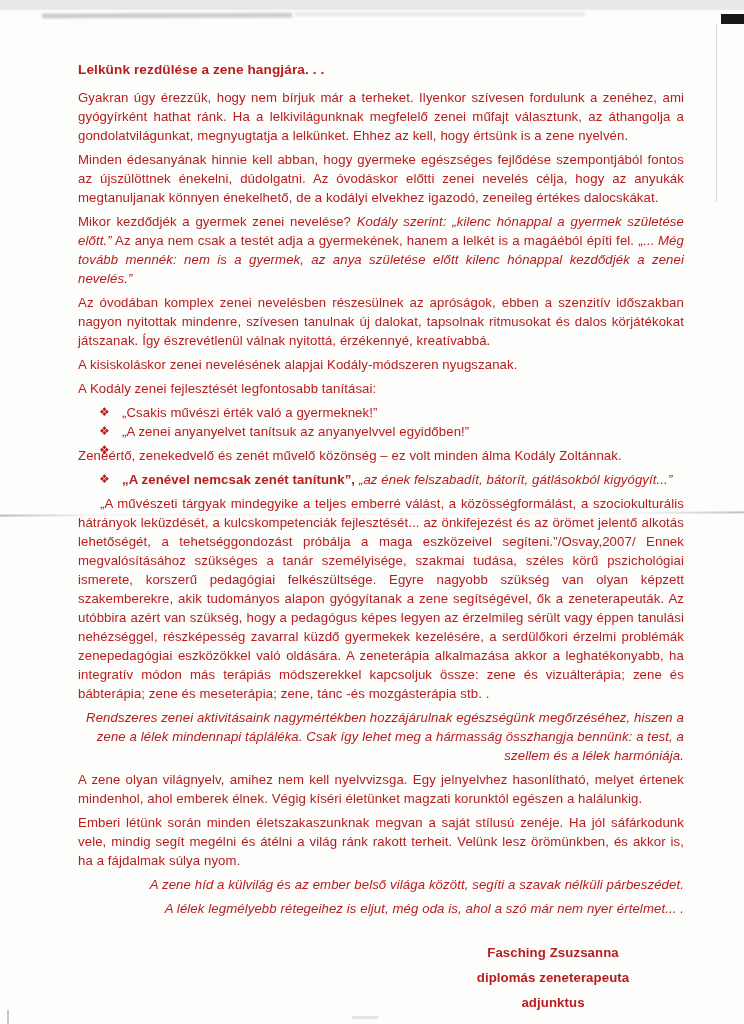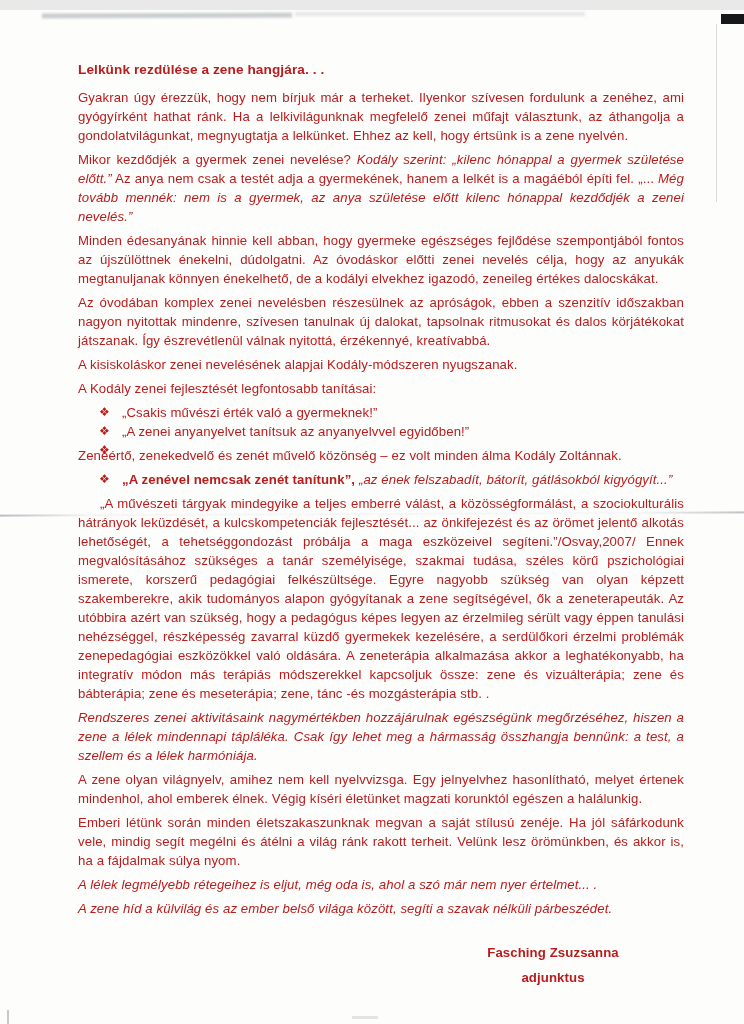--- a/index.html
+++ b/index.html
@@ -70,21 +70,21 @@
     line-height: 19px;
     letter-spacing: 0.1px;
   }
   .content p { margin: 0 0 5px 0; }
   .title {
     font-weight: bold;
     font-size: 13.6px;
     margin: 0 0 9px 0 !important;
   }
   .just { text-align: justify; }
-  .i { font-style: italic; }
+  .i { font-style: italic; text-align: right; }
   .b { font-weight: bold; }
   .indent { text-indent: 22px; }
   ul.bullets {
     list-style: none;
     margin: 0 0 5px 0;
     padding: 0;
   }
   ul.bullets li {
     position: relative;
     padding-left: 44px;
@@ -119,23 +119,23 @@
   <div class="bottom-mark-1"></div>
   <div class="bottom-mark-2"></div>
 
   <div class="content">
 
     <p class="title">Lelkünk rezdülése a zene hangjára. . .</p>
 
 
     <p class="just">Gyakran úgy érezzük, hogy nem bírjuk már a terheket. Ilyenkor szívesen fordulunk a zenéhez, ami gyógyírként hathat ránk. Ha a lelkivilágunknak megfelelő zenei műfajt választunk, az áthangolja a gondolatvilágunkat, megnyugtatja a lelkünket. Ehhez az kell, hogy értsünk is a zene nyelvén.</p>
 
+    <p class="just">Minden édesanyának hinnie kell abban, hogy gyermeke egészséges fejlődése szempontjából fontos az újszülöttnek énekelni, dúdolgatni. Az óvodáskor előtti zenei nevelés célja, hogy az anyukák megtanuljanak könnyen énekelhető, de a kodályi elvekhez igazodó, zeneileg értékes dalocskákat.</p>
+
     <p class="just"><span>Mikor kezdődjék a gyermek zenei nevelése? </span><span class="i">Kodály szerint: „kilenc hónappal a gyermek születése előtt.”</span><span> Az anya nem csak a testét adja a gyermekének, hanem a lelkét is a magáéból építi fel. „... </span><span class="i">Még tovább mennék: nem is a gyermek, az anya születése előtt kilenc hónappal kezdődjék a zenei nevelés.”</span></p>
-
-    <p class="just">Minden édesanyának hinnie kell abban, hogy gyermeke egészséges fejlődése szempontjából fontos az újszülöttnek énekelni, dúdolgatni. Az óvodáskor előtti zenei nevelés célja, hogy az anyukák megtanuljanak könnyen énekelhető, de a kodályi elvekhez igazodó, zeneileg értékes dalocskákat.</p>
 
     <p class="just">Az óvodában komplex zenei nevelésben részesülnek az apróságok, ebben a szenzitív időszakban nagyon nyitottak mindenre, szívesen tanulnak új dalokat, tapsolnak ritmusokat és dalos körjátékokat játszanak. Így észrevétlenül válnak nyitottá, érzékennyé, kreatívabbá.</p>
 
     <p>A kisiskoláskor zenei nevelésének alapjai Kodály-módszeren nyugszanak.</p>
 
     <p>A Kodály zenei fejlesztését legfontosabb tanításai:</p>
 
     <ul class="bullets">
       <li><span class="bullet-marker">❖</span><span>„Csakis művészi érték való a gyermeknek!”</span></li>
       <li><span class="bullet-marker">❖</span><span>„A zenei anyanyelvet tanítsuk az anyanyelvvel egyidőben!”</span></li>
@@ -147,23 +147,24 @@
     <p class="single-bullet"><span class="bullet-marker">❖</span><span class="b">„A zenével nemcsak zenét tanítunk”, </span><span class="i">„az ének felszabadít, bátorít, gátlásokból kigyógyít...”</span></p>
 
     <p class="just indent">„A művészeti tárgyak mindegyike a teljes emberré válást, a közösségformálást, a szociokulturális hátrányok leküzdését, a kulcskompetenciák fejlesztését... az önkifejezést és az örömet jelentő alkotás lehetőségét, a tehetséggondozást próbálja a maga eszközeivel segíteni.”/Osvay,2007/ Ennek megvalósításához szükséges a tanár személyisége, szakmai tudása, széles körű pszichológiai ismerete, korszerű pedagógiai felkészültsége. Egyre nagyobb szükség van olyan képzett szakemberekre, akik tudományos alapon gyógyítanak a zene segítségével, ők a zeneterapeuták. Az utóbbira azért van szükség, hogy a pedagógus képes legyen az érzelmileg sérült vagy éppen tanulási nehézséggel, részképesség zavarral küzdő gyermekek kezelésére, a serdülőkori érzelmi problémák zenepedagógiai eszközökkel való oldására. A zeneterápia alkalmazása akkor a leghatékonyabb, ha integratív módon más terápiás módszerekkel kapcsoljuk össze: zene és vizuálterápia; zene és bábterápia; zene és meseterápia; zene, tánc -és mozgásterápia stb. .</p>
 
     <p class="just i">Rendszeres zenei aktivitásaink nagymértékben hozzájárulnak egészségünk megőrzéséhez, hiszen a zene a lélek mindennapi tápláléka. Csak így lehet meg a hármasság összhangja bennünk: a test, a szellem és a lélek harmóniája.</p>
 
     <p class="just">A zene olyan világnyelv, amihez nem kell nyelvvizsga. Egy jelnyelvhez hasonlítható, melyet értenek mindenhol, ahol emberek élnek. Végig kíséri életünket magzati korunktól egészen a halálunkig.</p>
 
     <p class="just">Emberi létünk során minden életszakaszunknak megvan a saját stílusú zenéje. Ha jól sáfárkodunk vele, mindig segít megélni és átélni a világ ránk rakott terheit. Velünk lesz örömünkben, és akkor is, ha a fájdalmak súlya nyom.</p>
 
+    <p class="i">A zene híd a külvilág és az ember belső világa között, segíti a szavak nélküli párbeszédet.</p>
+
     <p class="i">A lélek legmélyebb rétegeihez is eljut, még oda is, ahol a szó már nem nyer értelmet... .</p>
-
-    <p class="i">A zene híd a külvilág és az ember belső világa között, segíti a szavak nélküli párbeszédet.</p>
 
     <div class="signature">
       <div>Fasching Zsuzsanna</div>
+      <div>diplomás zeneterapeuta</div>
       <div>adjunktus</div>
     </div>
 
   </div>
 </div>
 
 </body></html>

